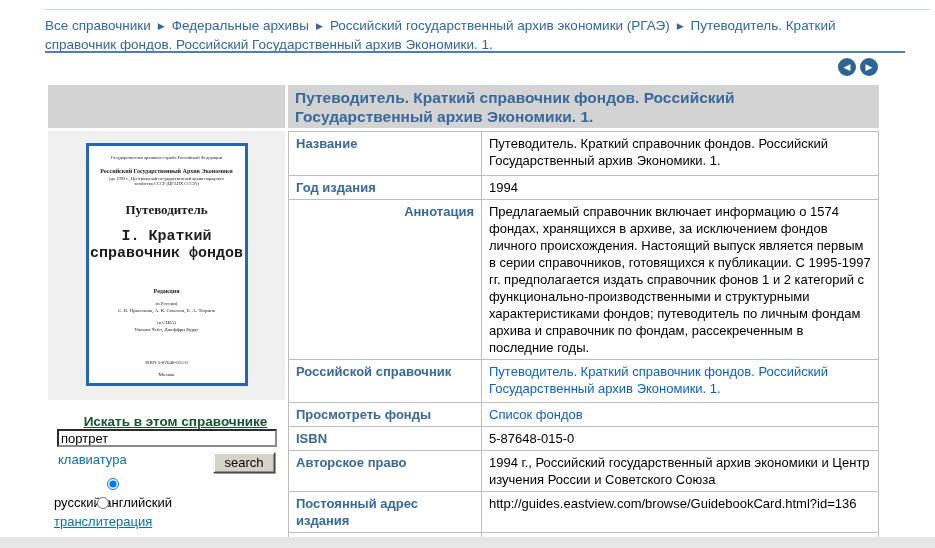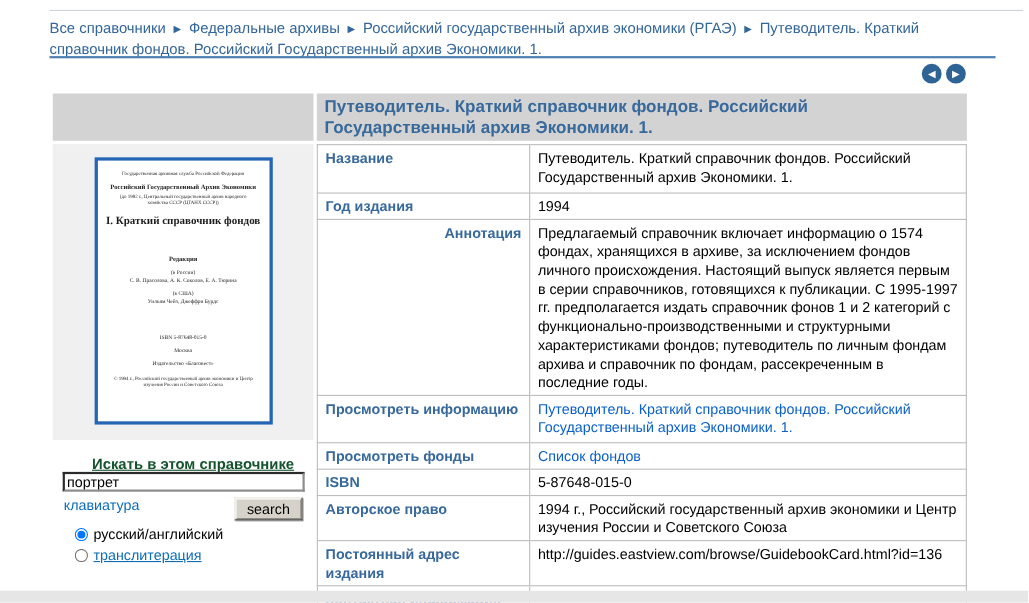--- a/index.html
+++ b/index.html
@@ -24,38 +24,38 @@
   .title-band { position:absolute; left:288px; top:85px; width:591px; height:43px; background:#d3d3d3; padding:3px 7px; }
   .title-band .t { font-size:15.5px; font-weight:bold; color:#38699b; line-height:19px; display:block; max-width:500px; }
   
   .cover-section { position:absolute; left:48px; top:131px; width:237px; height:269px; background:#f0f0f0; }
   .book-cover { width:162px; height:243px; margin:12px auto 0 auto; background:#fff;
     border:3px solid #2465b4; text-align:center; font-family:"Liberation Serif", serif; color:#1d1d1d; overflow:hidden; }
   .bc-agency   { font-size:4.5px; margin-top:9px; }
   .bc-name     { font-size:6px; font-weight:bold; margin-top:8px; }
   .bc-former   { font-size:4.5px; margin-top:2px; padding:0 12px; line-height:5px; }
   .bc-title    { font-size:13px; font-weight:bold; margin-top:16px; }
-  .bc-subtitle { font-size:10px; font-weight:bold; margin-top:10px; }
+  .bc-subtitle { font-size:15px; font-weight:bold; margin-top:10px;font-family:Liberation Mono, monospace; }
   .bc-edhead   { font-size:6px; font-weight:bold; margin-top:26px; }
   .bc-small    { font-size:5px; margin-top:2px; }
   .bc-gap      { margin-top:7px; }
   .bc-isbn     { font-size:5px; margin-top:28px; }
   .bc-copy     { font-size:4.5px; margin-top:7px; padding:0 14px; line-height:5.5px; }
   
   .search-title { position:absolute; left:48px; top:414px; width:237px; text-align:center; padding-left:18px;
     font-size:13.5px; font-weight:bold; color:#14532d; text-decoration:underline; }
   .search-input { position:absolute; left:57px; top:429px; width:220px; height:18px;
     border:2px solid; border-color:#2b2b2b #8c8c8c #8c8c8c #2b2b2b; background:#fff;
     font-family:"Liberation Sans", sans-serif; font-size:13px; padding:0 2px; color:#000; }
   .kbd-link { position:absolute; left:58px; top:452px; font-size:13px; color:#0d6db5; cursor:pointer; }
   .search-btn { position:absolute; left:213px; top:452px; width:62px; height:21px;
     background:#d6d2c9; border:1px solid; border-color:#f4f2ee #4d4d4d #4d4d4d #f4f2ee;
     box-shadow:inset 1px 1px 0 #fff, inset -1px -1px 0 #8f8d88, 1px 1px 0 #9a9a9a;
     font-family:"Liberation Sans", sans-serif; font-size:13px; color:#000; cursor:pointer; }
-  .radio-row { position:absolute; left:68px; font-size:13px; color:#000; display:flex; align-items:center; gap:5px; }
+  .radio-row { position:absolute; left:54px; font-size:13px; color:#000; display:flex; align-items:center; gap:5px;flex-direction:column; }
   .radio-row input { width:12px; height:12px; margin:0; }
   .rr1 { top:478px; } .rr2 { top:497px;justify-content:flex-end; }
   .translit { color:#0d6db5; text-decoration:underline; cursor:pointer; }
   
   .info-table { position:absolute; left:288px; top:131px; width:591px; border-collapse:collapse; }
   .info-table td { border:1px solid #bdbdbd; padding:3px 7px; vertical-align:top;
     font-size:13px; line-height:17px; }
   td.lbl { width:193px; font-weight:bold; color:#38699b; }
   td.val { color:#000; }
   td.val a { color:#0b61c9; text-decoration:none; cursor:pointer; }
@@ -93,20 +93,21 @@
 
   <div class="title-band">
     <span class="t">Путеводитель. Краткий справочник фондов. Российский Государственный архив Экономики. 1.</span>
   </div>
 
   <div class="cover-section">
     <div class="book-cover">
       <div class="bc-agency">Государственная архивная служба Российской Федерации</div>
       <div class="bc-name">Российский Государственный Архив Экономики</div>
       <div class="bc-former">(до 1992 г., Центральный государственный архив народного хозяйства СССР (ЦГАНХ СССР))</div>
+      <div class="bc-title">Путеводитель</div>
       <div class="bc-subtitle">I. Краткий справочник фондов</div>
       <div class="bc-edhead">Редакция</div>
       <div class="bc-small bc-gap">(в России)</div>
       <div class="bc-small">С. В. Прасолова, А. К. Соколов, Е. А. Тюрина</div>
       <div class="bc-small bc-gap">(в США)</div>
       <div class="bc-small">Уильям Чейз, Джеффри Бурдс</div>
       <div class="bc-isbn">ISBN 5-87648-015-0</div>
       <div class="bc-small bc-gap">Москва</div>
       <div class="bc-small bc-gap">Издательство «Благовест»</div>
       <div class="bc-copy">© 1994 г., Российский государственный архив экономики и Центр изучения России и Советского Союза</div>
@@ -135,21 +136,21 @@
     </tr>
     <tr>
       <td class="lbl h-year">Год издания</td>
       <td class="val">1994</td>
     </tr>
     <tr>
       <td class="lbl h-anno">Аннотация</td>
       <td class="val">Предлагаемый справочник включает информацию о 1574 фондах, хранящихся в архиве, за исключением фондов личного происхождения. Настоящий выпуск является первым в серии справочников, готовящихся к публикации. С 1995-1997 гг. предполагается издать справочник фонов 1 и 2 категорий с функционально-производственными и структурными характеристиками фондов; путеводитель по личным фондам архива и справочник по фондам, рассекреченным в последние годы.</td>
     </tr>
     <tr>
-      <td class="lbl h-gbk">Просмотреть информацию</td>
+      <td class="lbl h-gbk">Российской справочник</td>
       <td class="val"><a>Путеводитель. Краткий справочник фондов. Российский Государственный архив Экономики. 1.</a></td>
     </tr>
     <tr>
       <td class="lbl h-fnd">Просмотреть фонды</td>
       <td class="val"><a>Список фондов</a></td>
     </tr>
     <tr>
       <td class="lbl h-isbn">ISBN</td>
       <td class="val">5-87648-015-0</td>
     </tr>

